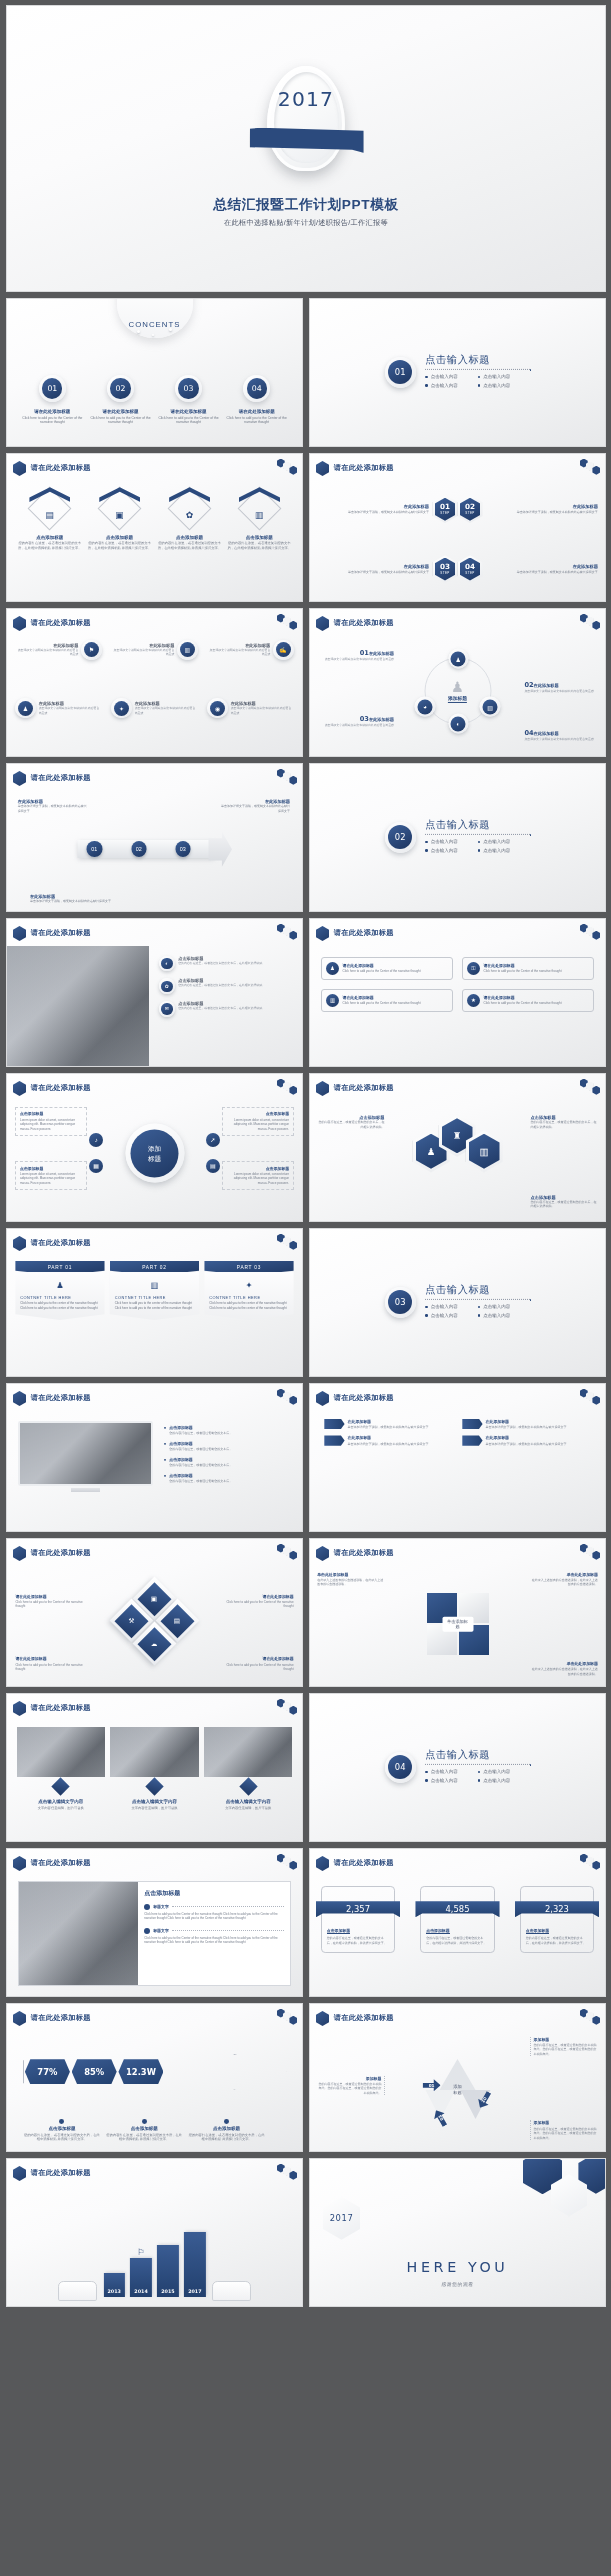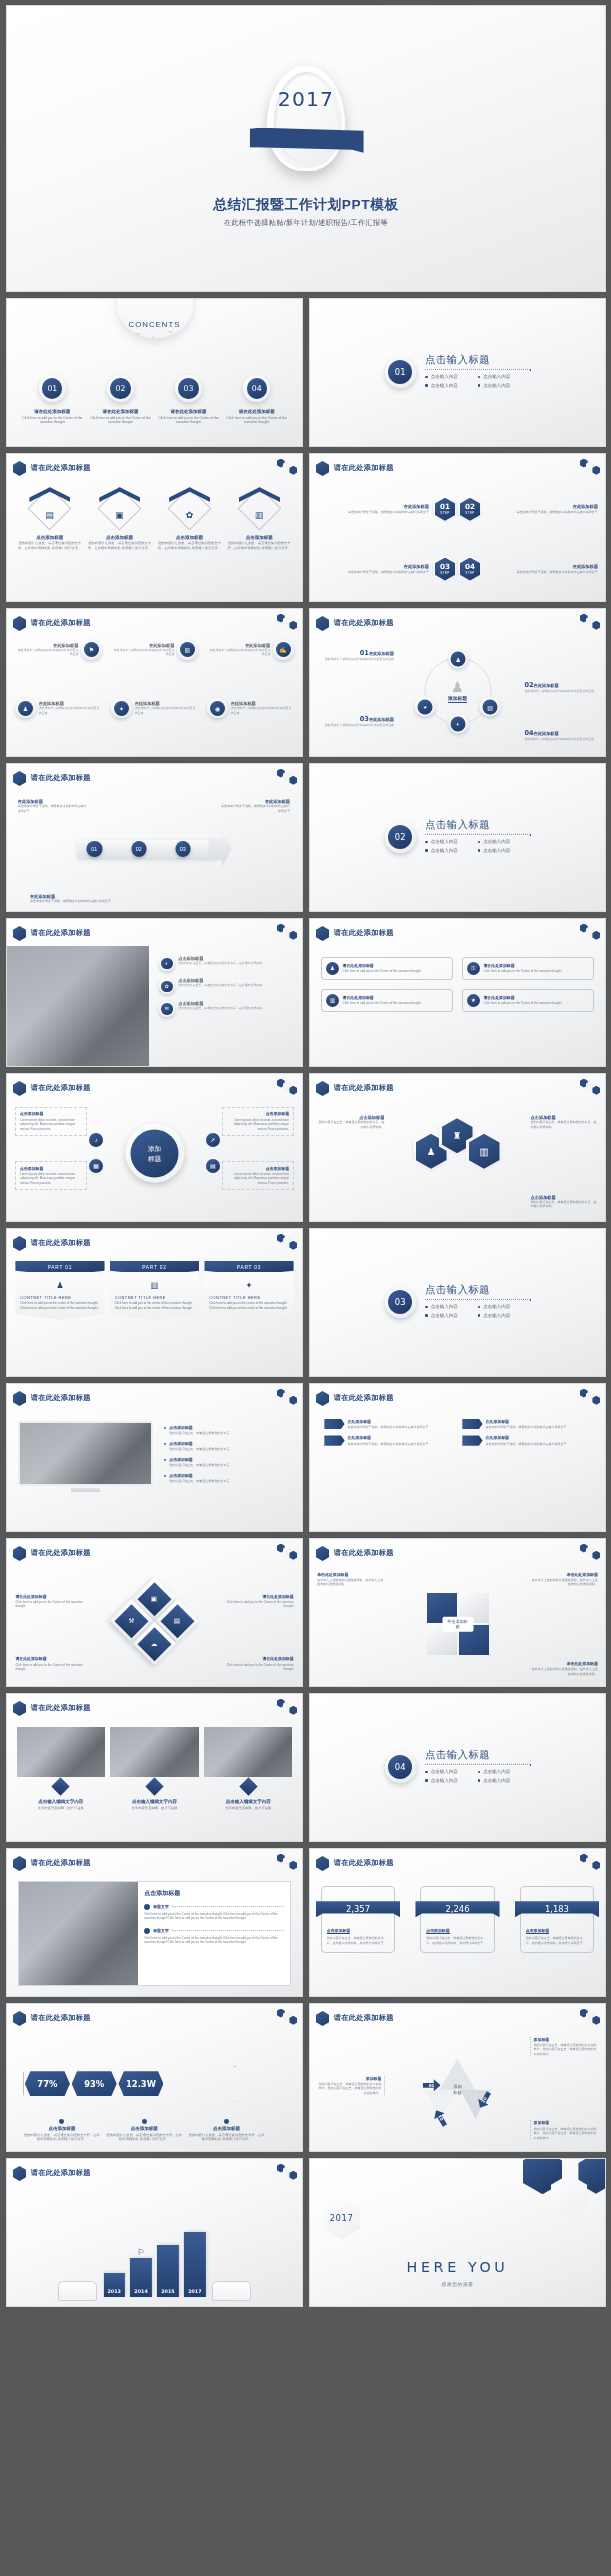--- a/index.html
+++ b/index.html
@@ -1192,52 +1192,52 @@
       <div class="stat">
         <div class="stat-card"></div>
         <div class="stat-band">2,357</div>
         <div class="stat-tx">
           <div class="stat-h">点击添加标题</div>
           <div class="stat-p">您的内容打在这里，或者通过复制您的文本后，在此框中选择粘贴，并选择只保留文字。</div>
         </div>
       </div>
       <div class="stat">
         <div class="stat-card"></div>
-        <div class="stat-band">2,246</div>
+        <div class="stat-band">4,585</div>
         <div class="stat-tx">
           <div class="stat-h">点击添加标题</div>
           <div class="stat-p">您的内容打在这里，或者通过复制您的文本后，在此框中选择粘贴，并选择只保留文字。</div>
         </div>
       </div>
       <div class="stat">
         <div class="stat-card"></div>
-        <div class="stat-band">1,183</div>
+        <div class="stat-band">2,323</div>
         <div class="stat-tx">
           <div class="stat-h">点击添加标题</div>
           <div class="stat-p">您的内容打在这里，或者通过复制您的文本后，在此框中选择粘贴，并选择只保留文字。</div>
         </div>
       </div>
     </div>
   </div>
 
   <div class="slide std half">
     <div class="s-head">
       <span class="hexi"></span>
       <span class="s-title">请在此处添加标题</span>
     </div>
     <div class="deco-hex">
         <i class="dh1"></i>
         <i class="dh2"></i>
         <i class="dh3"></i>
       </div>
-    <div class="pctwrap" style="top:80px">
+    <div class="pctwrap" style="top:68px">
       <div class="pct-out"></div>
       <div class="pct-hexes">
         <div class="pct-h">77%</div>
-        <div class="pct-h">93%</div>
+        <div class="pct-h">85%</div>
         <div class="pct-h">12.3W</div>
       </div>
     </div>
     <div style="position:absolute;left:15.5px;right:36px;bottom:8.4px;display:flex;gap:3.6px">
       <div style="flex:1;text-align:center">
         <span style="display:block;width:4.8px;height:4.8px;border-radius:50%;background:#2b4a7d;margin:0 auto 2.4px"></span>
         <div class="t-h">点击添加标题</div>
         <div class="t-p">您的内容打在这里，或者通过复制您的文本后，在此框中选择粘贴 并选择只保留文字。</div>
       </div>
       <div style="flex:1;text-align:center">

